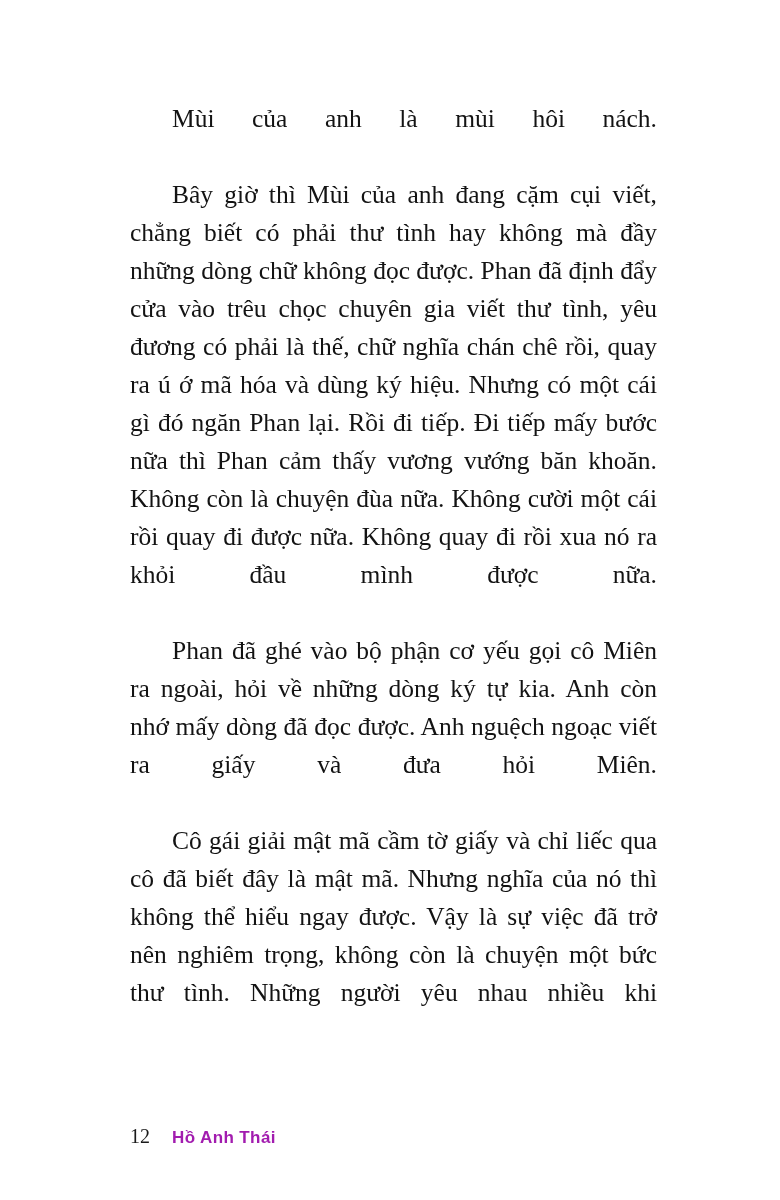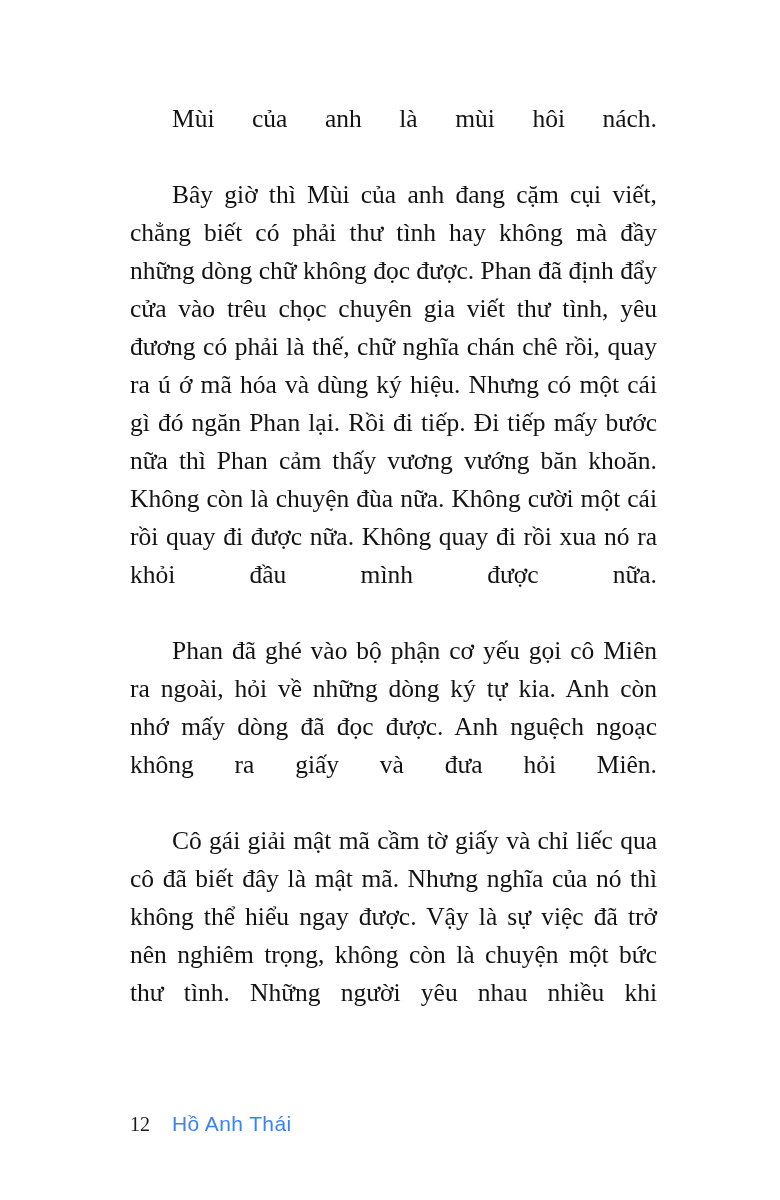--- a/index.html
+++ b/index.html
@@ -42,46 +42,47 @@
   }
   
   .para::after {
     content: "";
     display: inline-block;
     width: 100%;
   }
   .footer {
     position: absolute;
     left: 130px;
-    bottom: 64px;
+    bottom: 52px;
     display: flex;
     align-items: baseline;
     gap: 22px;
   }
   .folio {
     font-size: 20px;
     color: #1a1a1a;
     font-family: "Liberation Serif", serif;
   }
   .runner {
-    font-size: 21px;
+    font-size: 17px;
     letter-spacing: 0.4px;
-    color: #3b82f6;
+    color: #a21caf;
     font-family: "Liberation Sans", sans-serif;
+    font-weight: bold;
   }
 </style>
 </head>
 <body>
 
 <div class="page">
 
   <div class="text-column">
     <p class="para">Mùi của anh là mùi hôi nách.</p>
     <p class="para">Bây giờ thì Mùi của anh đang cặm cụi viết, chẳng biết có phải thư tình hay không mà đầy những dòng chữ không đọc được. Phan đã định đẩy cửa vào trêu chọc chuyên gia viết thư tình, yêu đương có phải là thế, chữ nghĩa chán chê rồi, quay ra ú ớ mã hóa và dùng ký hiệu. Nhưng có một cái gì đó ngăn Phan lại. Rồi đi tiếp. Đi tiếp mấy bước nữa thì Phan cảm thấy vương vướng băn khoăn. Không còn là chuyện đùa nữa. Không cười một cái rồi quay đi được nữa. Không quay đi rồi xua nó ra khỏi đầu mình được nữa.</p>
-    <p class="para">Phan đã ghé vào bộ phận cơ yếu gọi cô Miên ra ngoài, hỏi về những dòng ký tự kia. Anh còn nhớ mấy dòng đã đọc được. Anh nguệch ngoạc không ra giấy và đưa hỏi Miên.</p>
+    <p class="para">Phan đã ghé vào bộ phận cơ yếu gọi cô Miên ra ngoài, hỏi về những dòng ký tự kia. Anh còn nhớ mấy dòng đã đọc được. Anh nguệch ngoạc viết ra giấy và đưa hỏi Miên.</p>
     <p class="para">Cô gái giải mật mã cầm tờ giấy và chỉ liếc qua cô đã biết đây là mật mã. Nhưng nghĩa của nó thì không thể hiểu ngay được. Vậy là sự việc đã trở nên nghiêm trọng, không còn là chuyện một bức thư tình. Những người yêu nhau nhiều khi</p>
   </div>
 
   <div class="footer">
     <span class="folio">12</span>
     <span class="runner">Hồ Anh Thái</span>
   </div>
 
 </div>
 

